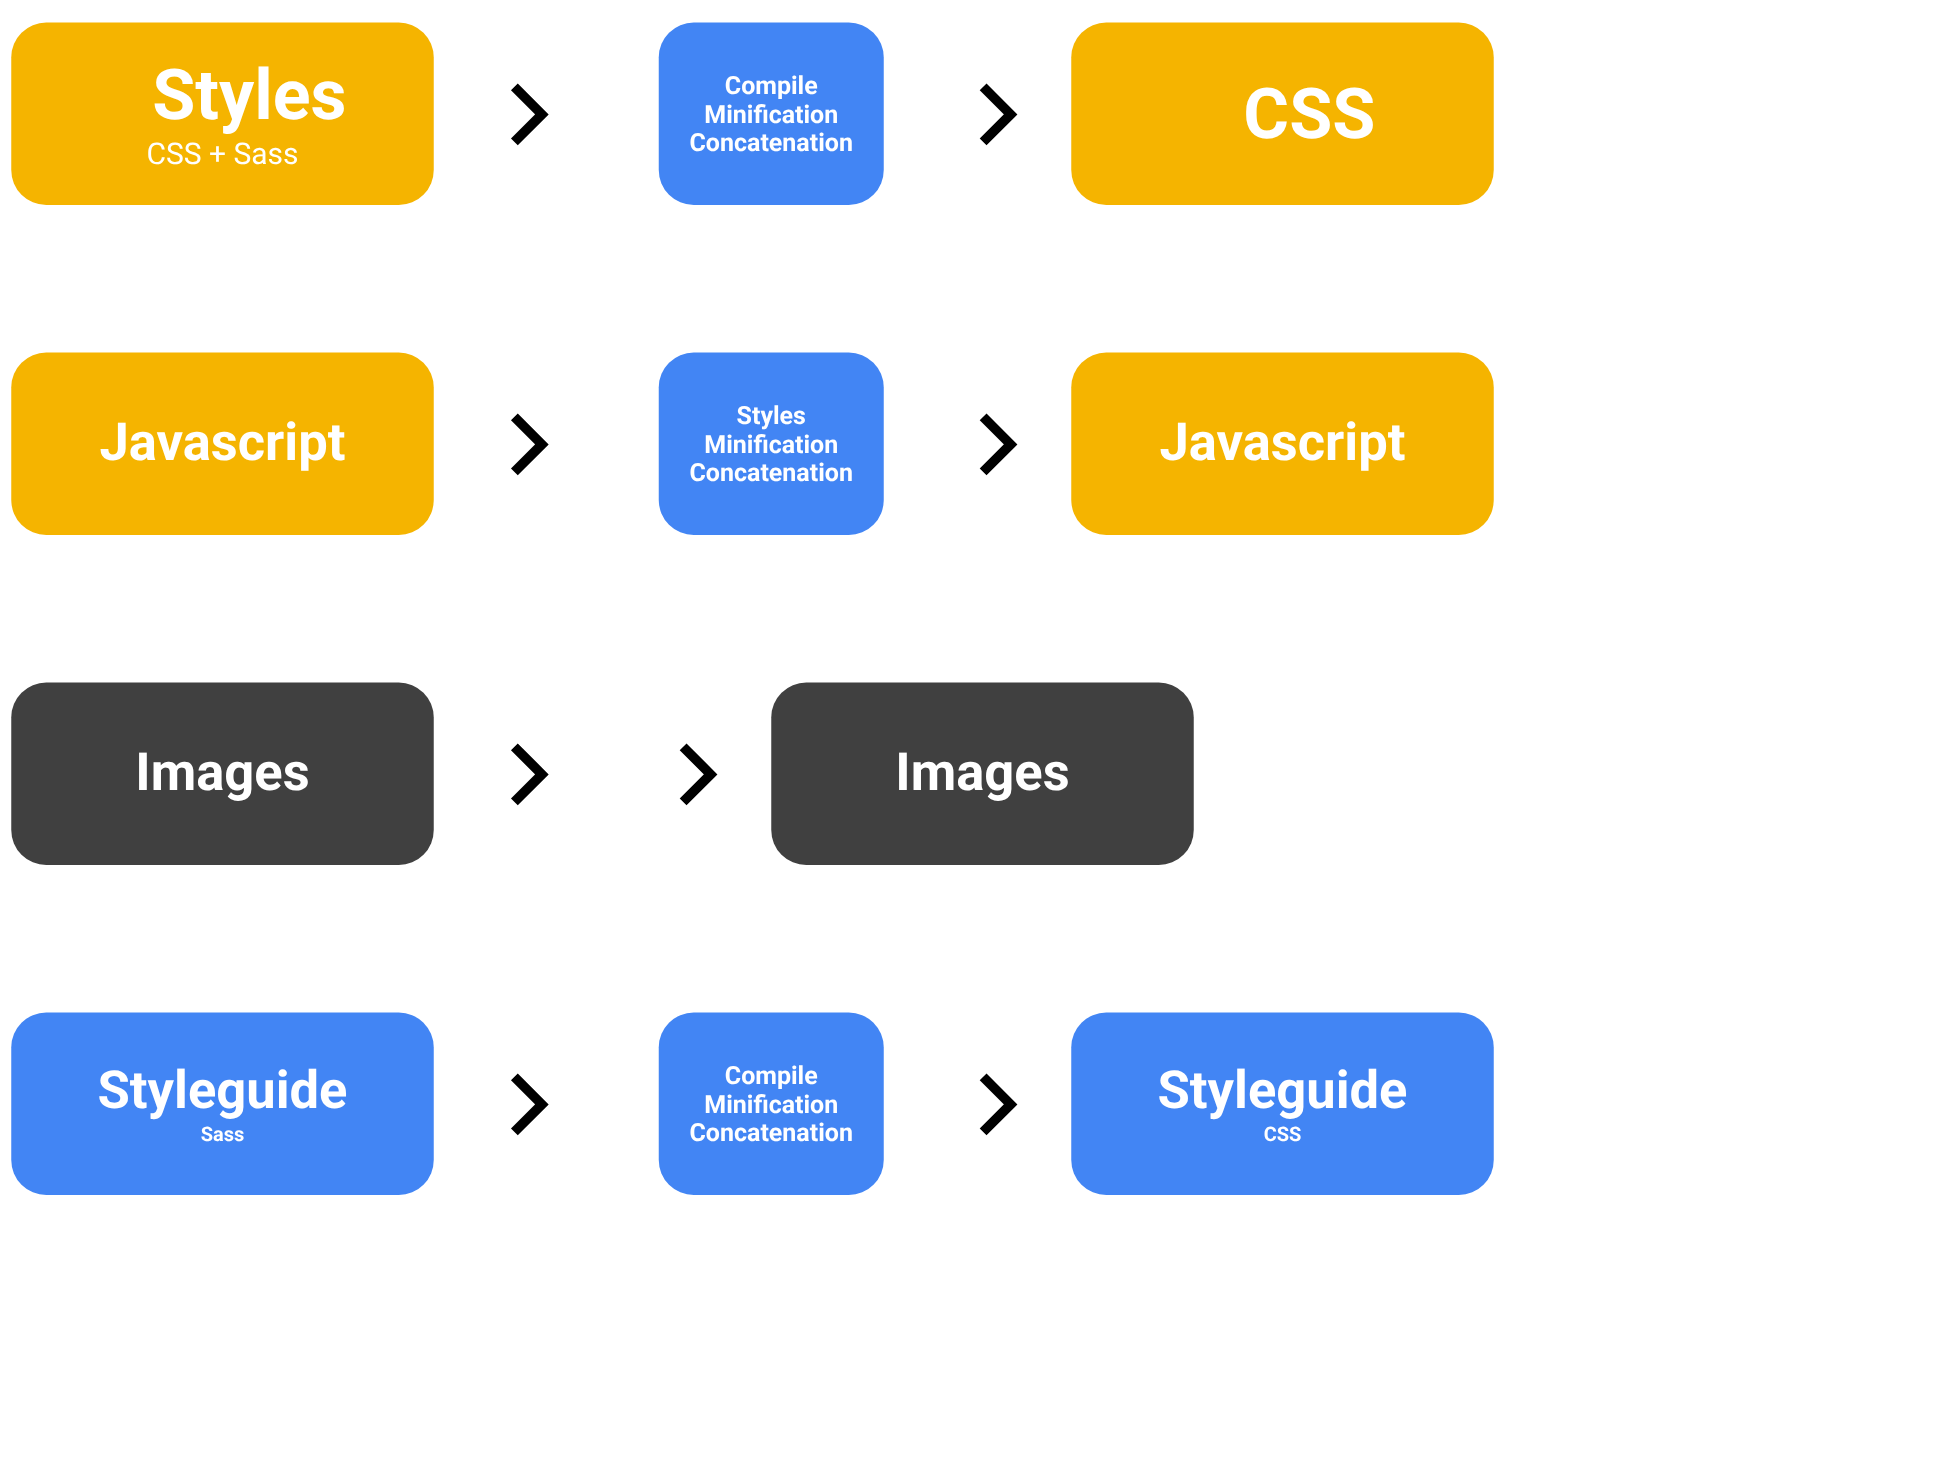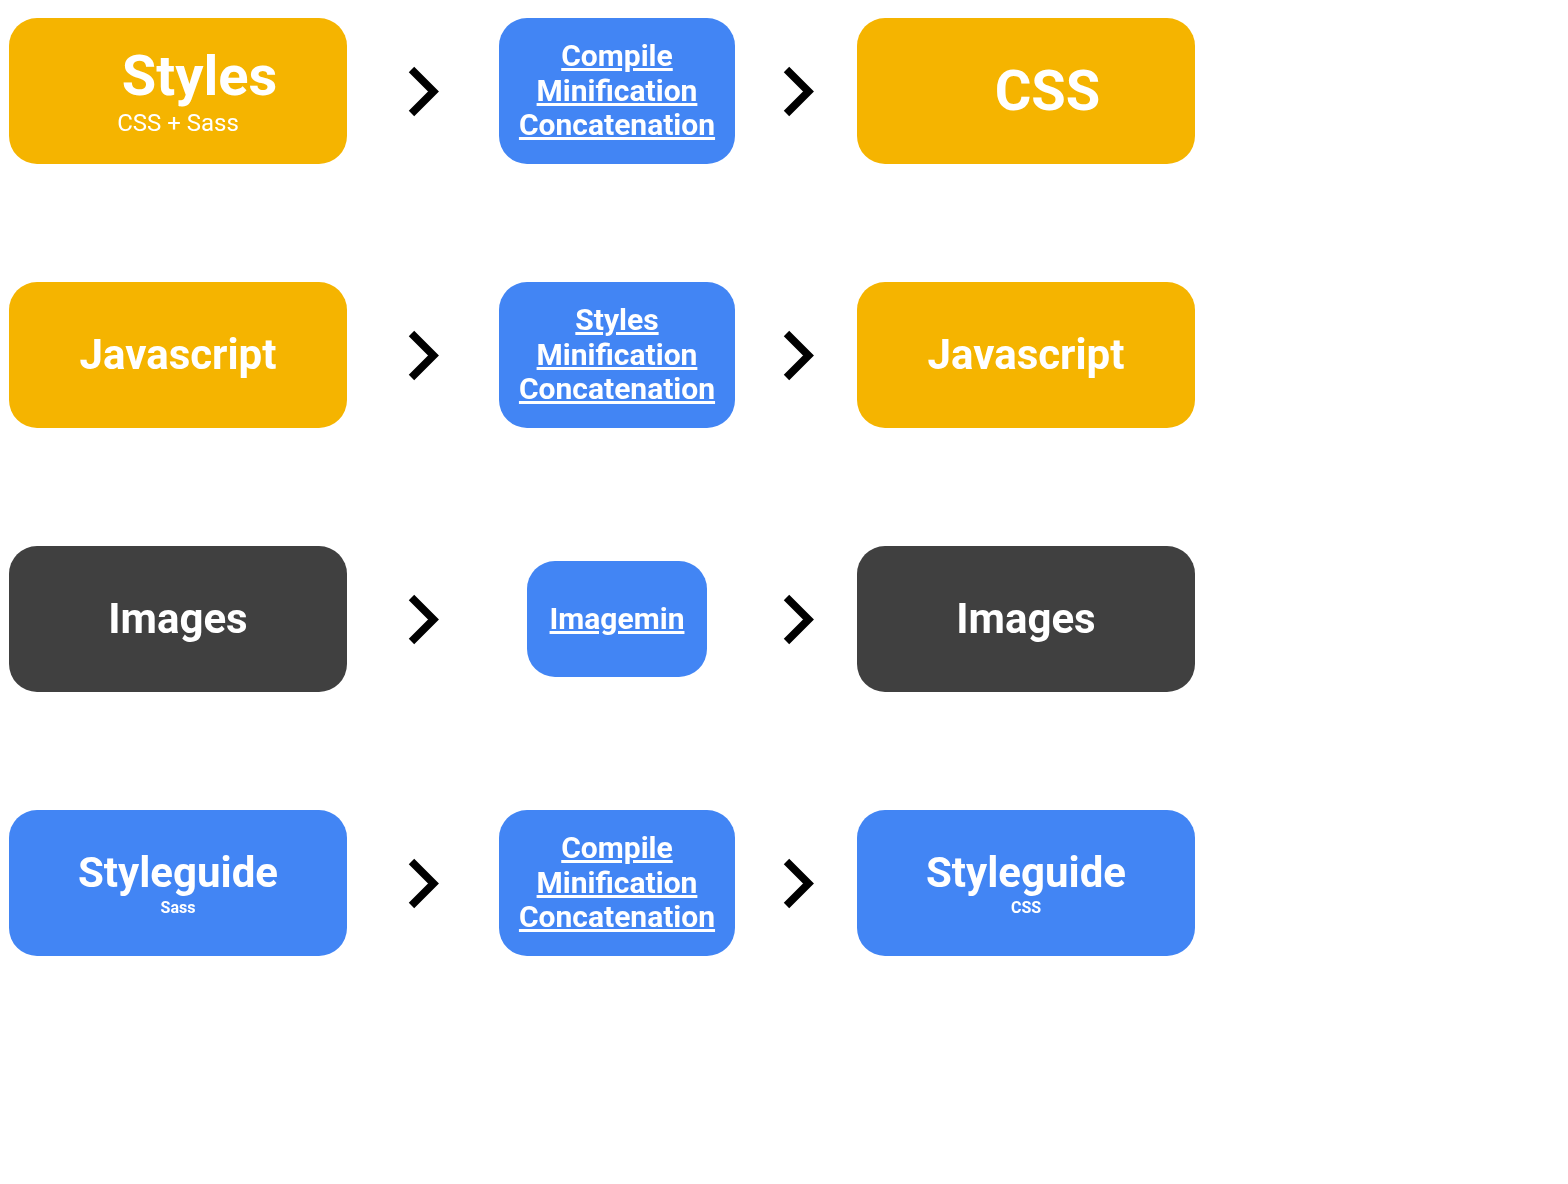--- a/index.html
+++ b/index.html
@@ -35,23 +35,22 @@
   }
   .box.input, .box.output {
     width: 338px;
     height: 146px;
   }
   .box.process {
     min-width: 180px;
     max-width: 240px;
     padding: 18px 20px;
     height: 146px;
-    font-size: 30px;
+    font-size: 20px;
     font-weight: 700;
-    text-decoration: underline;
   }
   .box.process.small {
     height: 116px;
     width: 180px;
     padding: 14px 16px;
   }
   .title-lg { font-size: 56px; font-weight: 700; margin-left: 43px; }
   .title-md { font-size: 42px; font-weight: 700; }
   .subtitle { font-size: 24px; font-weight: 400; margin-top: 2px; }
   .subtitle-sm { font-size: 16px; font-weight: 700; margin-top: 2px; }
@@ -142,25 +141,20 @@
 
   <div class="row">
     <div class="box input green">
       <span class="title-md">Images</span>
     </div>
     <div class="arrow-wrap left">
       <svg class="arrow" viewBox="0 0 100 100">
           <polyline points="30,10 70,50 30,90"></polyline>
         </svg>
     </div>
-    <div class="process-wrap">
-      <div class="box process blue small">
-        <span class="proc-line">Imagemin</span>
-      </div>
-    </div>
     <div class="arrow-wrap right">
       <svg class="arrow" viewBox="0 0 100 100">
           <polyline points="30,10 70,50 30,90"></polyline>
         </svg>
     </div>
     <div class="box output green">
       <span class="title-md">Images</span>
     </div>
   </div>
 

